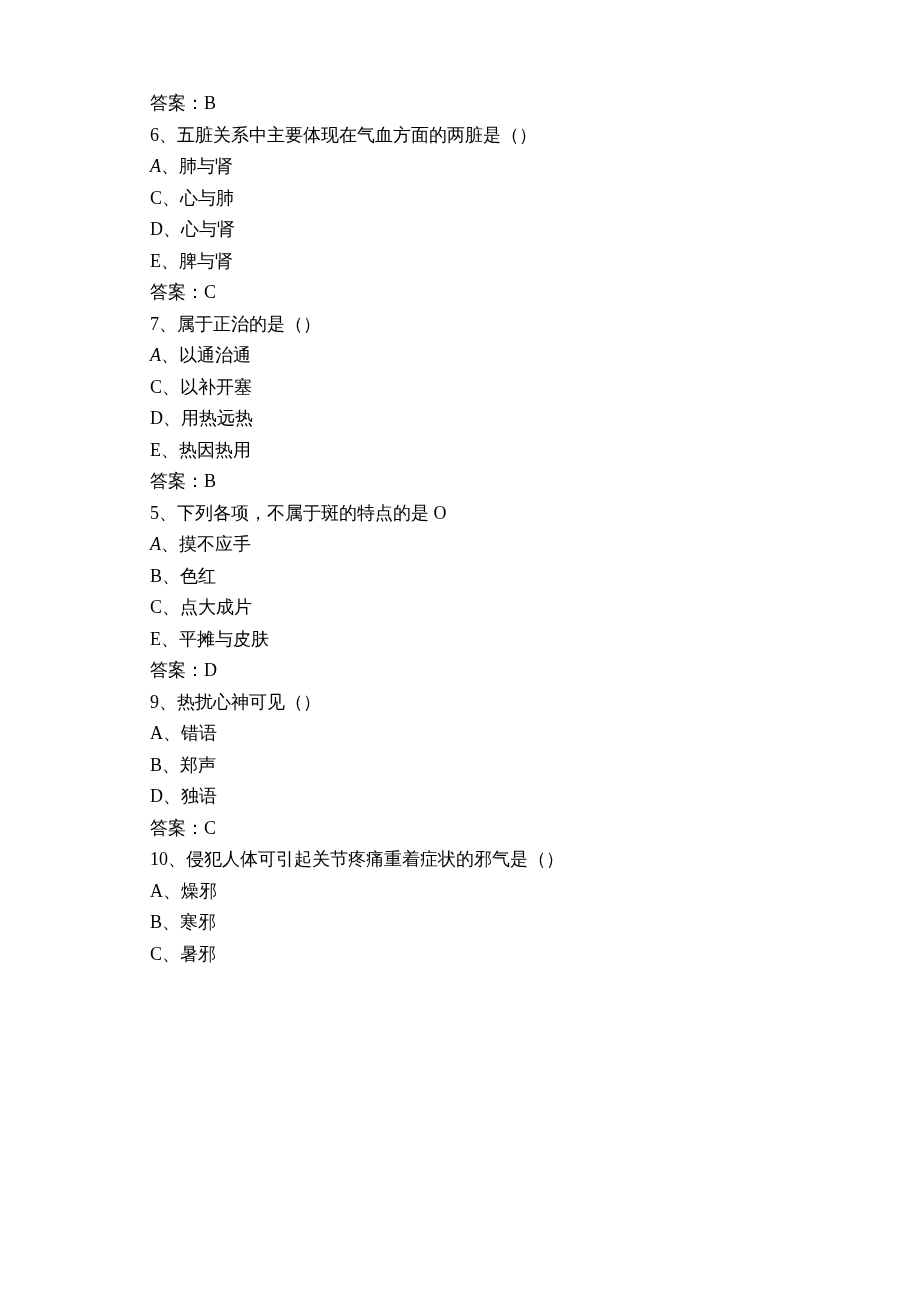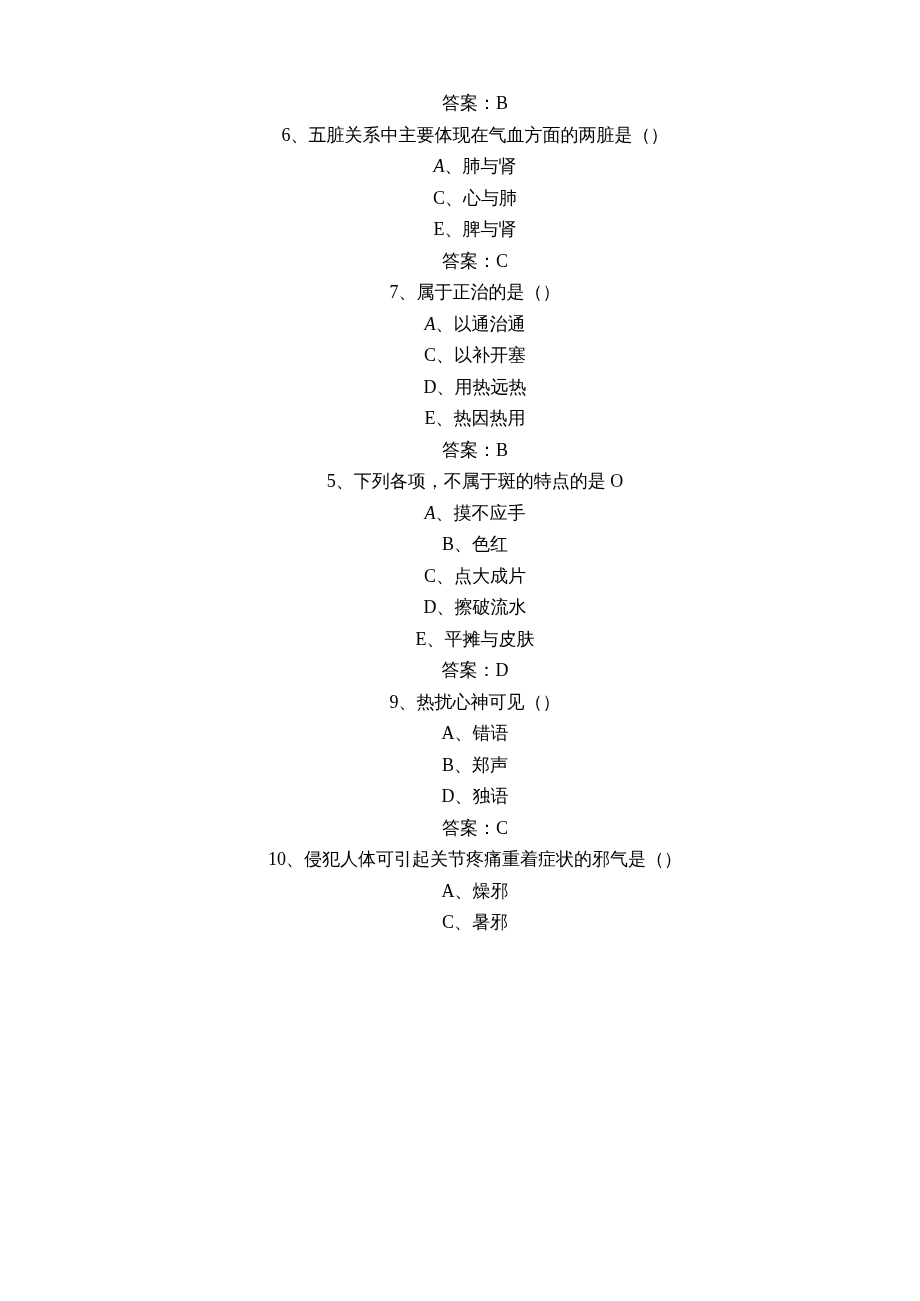--- a/index.html
+++ b/index.html
@@ -9,56 +9,56 @@
     font-family: "SimSun", "宋体", serif;
     font-size: 18px;
     color: #000000;
     line-height: 1.75;
   }
   .page {
     width: 920px;
     min-height: 1301px;
     padding: 88px 120px 60px 150px;
     box-sizing: border-box;
-    text-align: center;
   }
   .line {
     white-space: pre-wrap;
   }
   .italic-a {
     font-style: italic;
     font-family: "Times New Roman", serif;
   }
 </style>
 </head>
 <body>
 
 <div class="page">
   <div id="content">
       <div class="line">答案：B</div>
       <div class="line">6、五脏关系中主要体现在气血方面的两脏是（）</div>
       <div class="line"><span class="italic-a">A</span><span>、肺与肾</span></div>
       <div class="line">C、心与肺</div>
+      <div class="line">D、心与肾</div>
       <div class="line">E、脾与肾</div>
       <div class="line">答案：C</div>
       <div class="line">7、属于正治的是（）</div>
       <div class="line"><span class="italic-a">A</span><span>、以通治通</span></div>
       <div class="line">C、以补开塞</div>
       <div class="line">D、用热远热</div>
       <div class="line">E、热因热用</div>
       <div class="line">答案：B</div>
       <div class="line">5、下列各项，不属于斑的特点的是 O</div>
       <div class="line"><span class="italic-a">A</span><span>、摸不应手</span></div>
       <div class="line">B、色红</div>
       <div class="line">C、点大成片</div>
-      <div class="line">D、擦破流水</div>
       <div class="line">E、平摊与皮肤</div>
       <div class="line">答案：D</div>
       <div class="line">9、热扰心神可见（）</div>
       <div class="line">A、错语</div>
       <div class="line">B、郑声</div>
       <div class="line">D、独语</div>
       <div class="line">答案：C</div>
       <div class="line">10、侵犯人体可引起关节疼痛重着症状的邪气是（）</div>
       <div class="line">A、燥邪</div>
+      <div class="line">B、寒邪</div>
       <div class="line">C、暑邪</div>
     </div>
 </div>
 
 </body></html>

